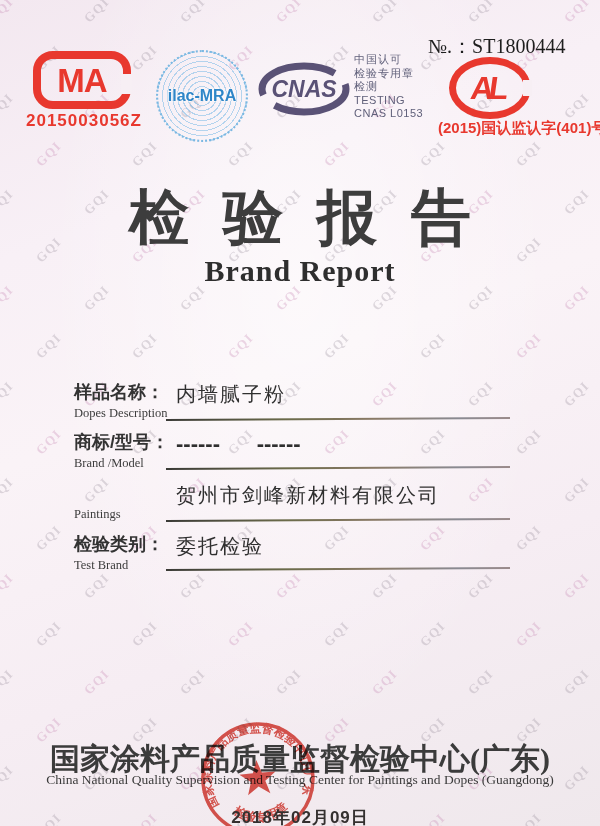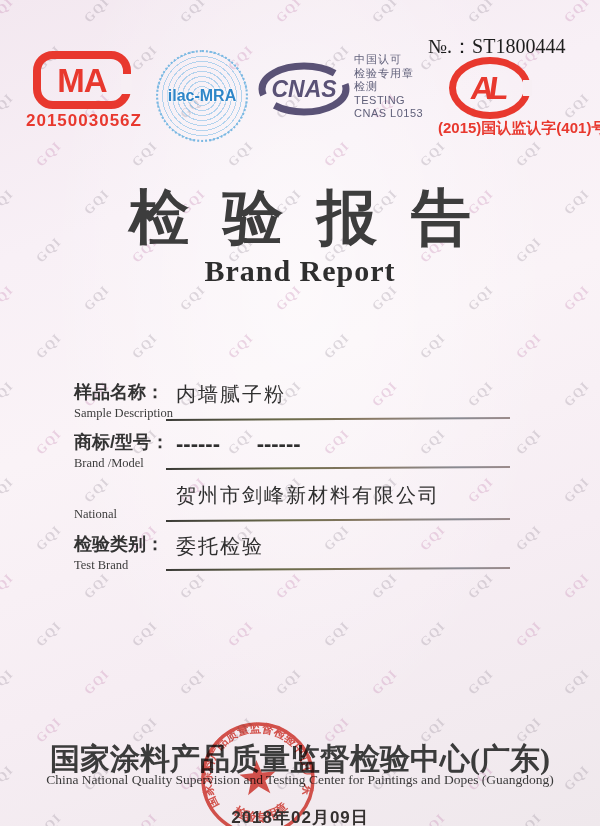--- a/index.html
+++ b/index.html
@@ -246,32 +246,32 @@
     <div class="cal-gap"></div>
     <span class="cal-letters">AL</span>
   </div>
   <div class="layer cal-caption">(2015)国认监认字(401)号</div>
 
   <div class="title-cn layer">检验报告</div>
   <div class="title-en layer">Brand Report</div>
 
   <div class="frow layer" style="top:380px">
     <span class="f-label">样品名称：</span>
-    <span class="f-en">Sample Description</span>
+    <span class="f-en">Dopes Description</span>
     <span class="f-value">内墙腻子粉</span>
     <div class="f-line" style="top:38px"></div>
   </div>
   <div class="frow layer" style="top:430px">
     <span class="f-label">商标/型号：</span>
     <span class="f-en">Brand /Model</span>
     <span class="f-value f-dashes">------      ------</span>
     <div class="f-line" style="top:37px"></div>
   </div>
   <div class="frow layer" style="top:481px">
-    <span class="f-en">National</span>
+    <span class="f-en">Paintings</span>
     <span class="f-value">贺州市剑峰新材料有限公司</span>
     <div class="f-line" style="top:38px"></div>
   </div>
   <div class="frow layer" style="top:532px">
     <span class="f-label">检验类别：</span>
     <span class="f-en">Test Brand</span>
     <span class="f-value">委托检验</span>
     <div class="f-line" style="top:36px"></div>
   </div>
 

